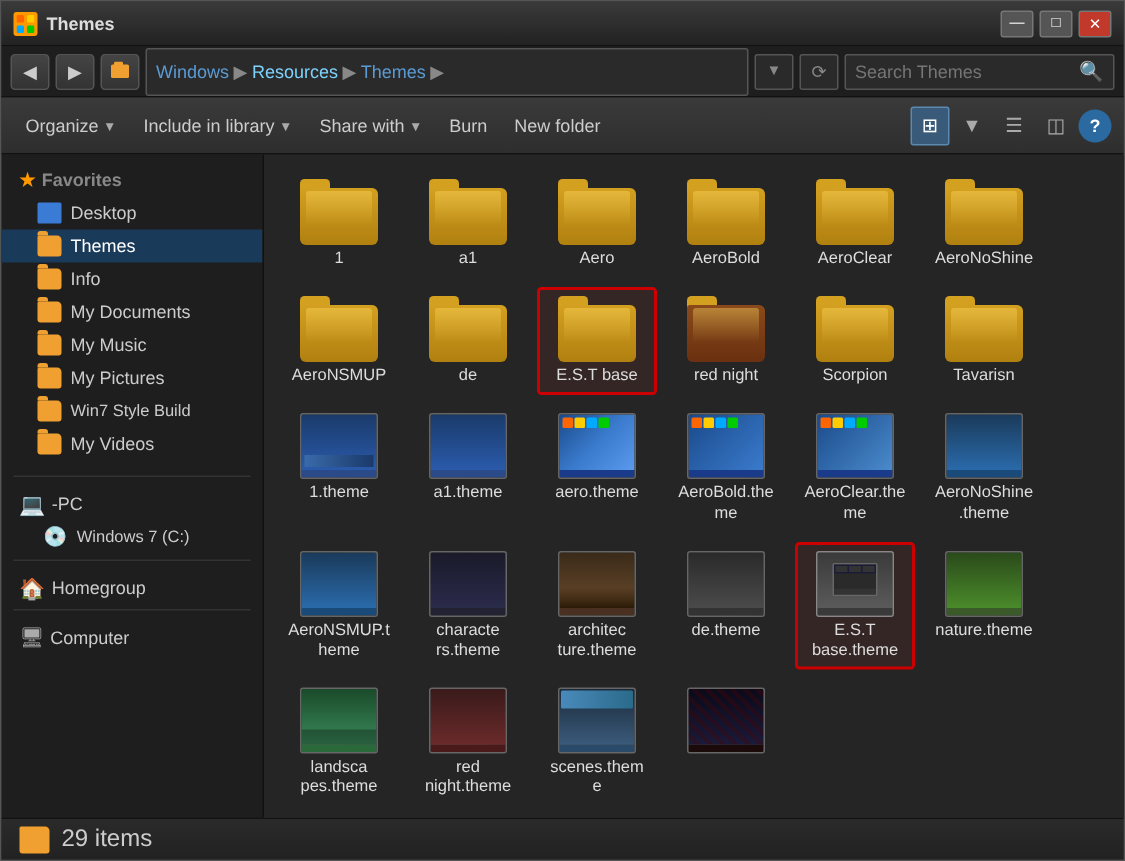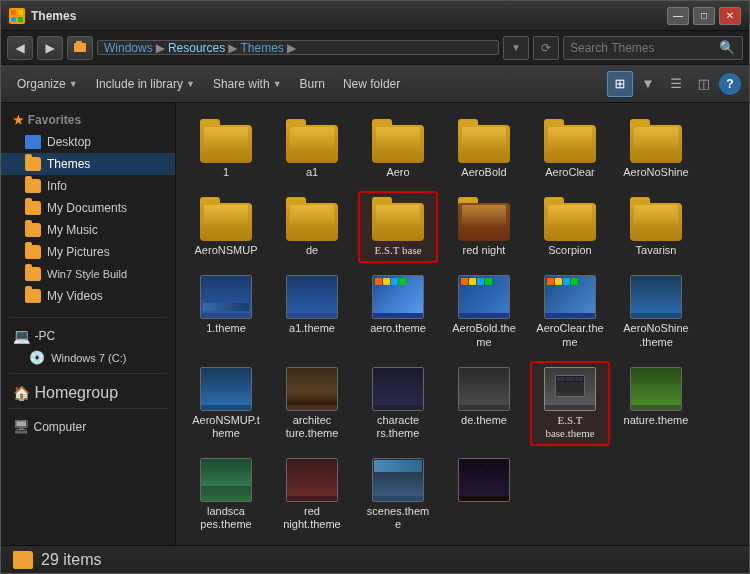--- a/index.html
+++ b/index.html
@@ -90,21 +90,21 @@
       display: flex;
       align-items: center;
       justify-content: center;
       cursor: pointer;
       font-size: 12px;
     }
     .breadcrumb {
       flex: 1;
       background: #2a2a2a;
       border: 1px solid #555;
-      height: 15px;
+      height: 32px;
       display: flex;
       align-items: center;
       padding: 0 6px;
       color: #5b9bd5;
       font-size: 12px;
       border-radius: 2px;
     }
     .breadcrumb-sep { color: #888; margin: 0 3px; }
     .search-box {
       width: 180px;
@@ -287,21 +287,21 @@
     .file-item {
       width: 80px;
       display: flex;
       flex-direction: column;
       align-items: center;
       padding: 4px;
       border-radius: 3px;
       cursor: pointer;
       border: 2px solid transparent;
     }
-    .file-item.highlighted { border: 2px solid #cc0000; background: rgba(200,50,50,0.1); font-family: Liberation Serif, serif; }
+    .file-item.highlighted { border: 2px solid #cc0000; background: rgba(200,50,50,0.1); }
     .file-item .label {
       text-align: center;
       font-size: 11px;
       color: #ddd;
       margin-top: 3px;
       word-break: break-word;
       line-height: 1.2;
     }
 
     
@@ -522,21 +522,21 @@
       </div>
       <div class="sidebar-item" style="padding-left:28px;">
         <span style="font-size:13px;">💿</span>
         <span style="font-size:11px;">Windows 7 (C:)</span>
       </div>
 
       <div class="sidebar-divider"></div>
 
       <div class="sidebar-section-title">
         <span class="homegroup-icon">🏠</span>
-        <span style="color:#ccc;font-size:16px;">Homegroup</span>
+        <span style="color:#ccc;font-size:12px;">Homegroup</span>
       </div>
 
       <div class="sidebar-divider"></div>
 
       <div class="sidebar-section-title">
         <span style="color:#aaa;font-size:13px;">🖥</span>
         <span style="color:#ccc;font-size:12px;">Computer</span>
       </div>
     </div>
 
@@ -731,38 +731,38 @@
               </div>
               <div style="height:5px;background:#1a4a7a;"></div>
             </div>
           </div>
           <div class="label">AeroNSMUP.theme</div>
         </div>
 
         <div class="file-item">
           <div class="theme-file">
             <div class="theme-file-body">
+              <div class="theme-file-preview" style="background:linear-gradient(to bottom,#1a1a2a,#2a2a4a);">
+              </div>
+              <div style="height:5px;background:#222233;"></div>
+            </div>
+          </div>
+          <div class="label">characte rs.theme</div>
+        </div>
+
+        <div class="file-item">
+          <div class="theme-file">
+            <div class="theme-file-body">
               <div class="theme-file-preview" style="background:linear-gradient(to bottom,#3a2a1a,#6a4a2a);">
                 <div style="position:absolute;bottom:0;left:0;right:0;height:14px;background:linear-gradient(to bottom,transparent,#2a1a08);"></div>
               </div>
               <div style="height:5px;background:#4a3020;"></div>
             </div>
           </div>
           <div class="label">architec ture.theme</div>
-        </div>
-
-        <div class="file-item">
-          <div class="theme-file">
-            <div class="theme-file-body">
-              <div class="theme-file-preview" style="background:linear-gradient(to bottom,#1a1a2a,#2a2a4a);">
-              </div>
-              <div style="height:5px;background:#222233;"></div>
-            </div>
-          </div>
-          <div class="label">characte rs.theme</div>
         </div>
 
         <div class="file-item">
           <div class="theme-file">
             <div class="theme-file-body">
               <div class="theme-file-preview" style="background:linear-gradient(to bottom,#2a2a2a,#4a4a4a);">
               </div>
               <div style="height:5px;background:#333;"></div>
             </div>
           </div>

